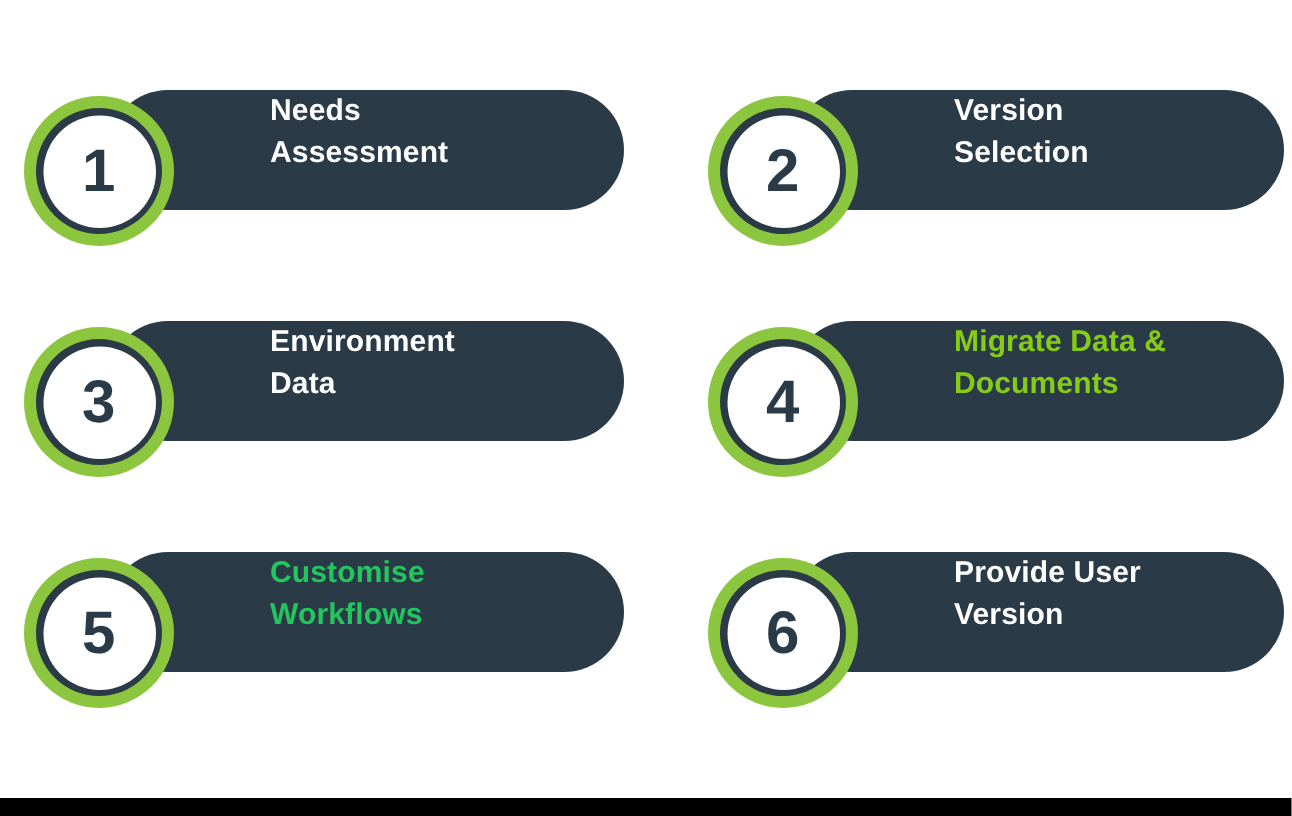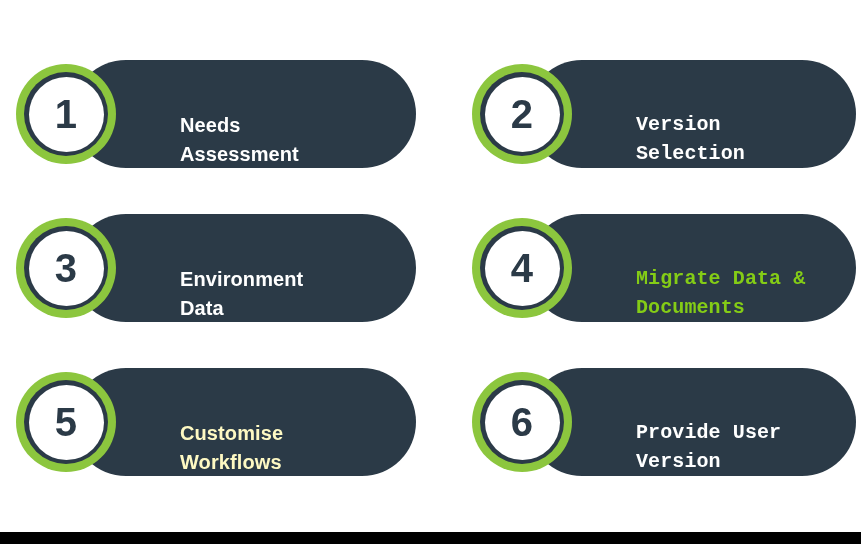--- a/index.html
+++ b/index.html
@@ -27,25 +27,25 @@
   .step-card {
     position: absolute;
     height: 108px;
     box-sizing: border-box;
   }
 
   .pill {
     position: absolute;
     left: 56px;
     top: 0;
-    height: 108px;
+    height: 80px;
     border-radius: 54px;
     background: var(--navy);
     display: flex;
-    align-items: flex-end;
+    align-items: flex-start;
   }
 
   .pill-label {
     color: #ffffff;
     font-size: 20px;
     font-weight: bold;
     line-height: 1.42;
     letter-spacing: 0.1px;
     padding-left: 108px;
     padding-right: 24px;
@@ -95,21 +95,21 @@
   }
 
   
   .col-left  { left: 16px;  }
   .col-right { left: 472px; }
   .row-1 { top: 60px;  }
   .row-2 { top: 214px; }
   .row-3 { top: 368px; }
 
   .col-left  .pill { width: 344px; }
-  .col-right .pill { width: 328px; font-family: Liberation Mono, monospace; }
+  .col-right .pill { width: 328px; }
 
   #bottom-bar {
     position: absolute;
     left: 0;
     top: 532px;
     width: 861px;
     height: 12px;
     background: #000000;
   }
 </style>
@@ -169,21 +169,21 @@
       <div class="badge-inner-ring">
         <div class="badge-disc" style="background: rgb(255, 255, 255);">
           <span class="badge-number" style="color: rgb(43, 58, 71);">4</span>
         </div>
       </div>
     </div>
   </div>
 
   <div class="step-card col-left row-3">
     <div class="pill">
-      <div class="pill-label" style="color: #fef9c3;">Customise
+      <div class="pill-label" style="color: #22c55e;">Customise
 Workflows</div>
     </div>
     <div class="badge">
       <div class="badge-inner-ring">
         <div class="badge-disc" style="background: rgb(255, 255, 255);">
           <span class="badge-number" style="color: rgb(43, 58, 71);">5</span>
         </div>
       </div>
     </div>
   </div>

